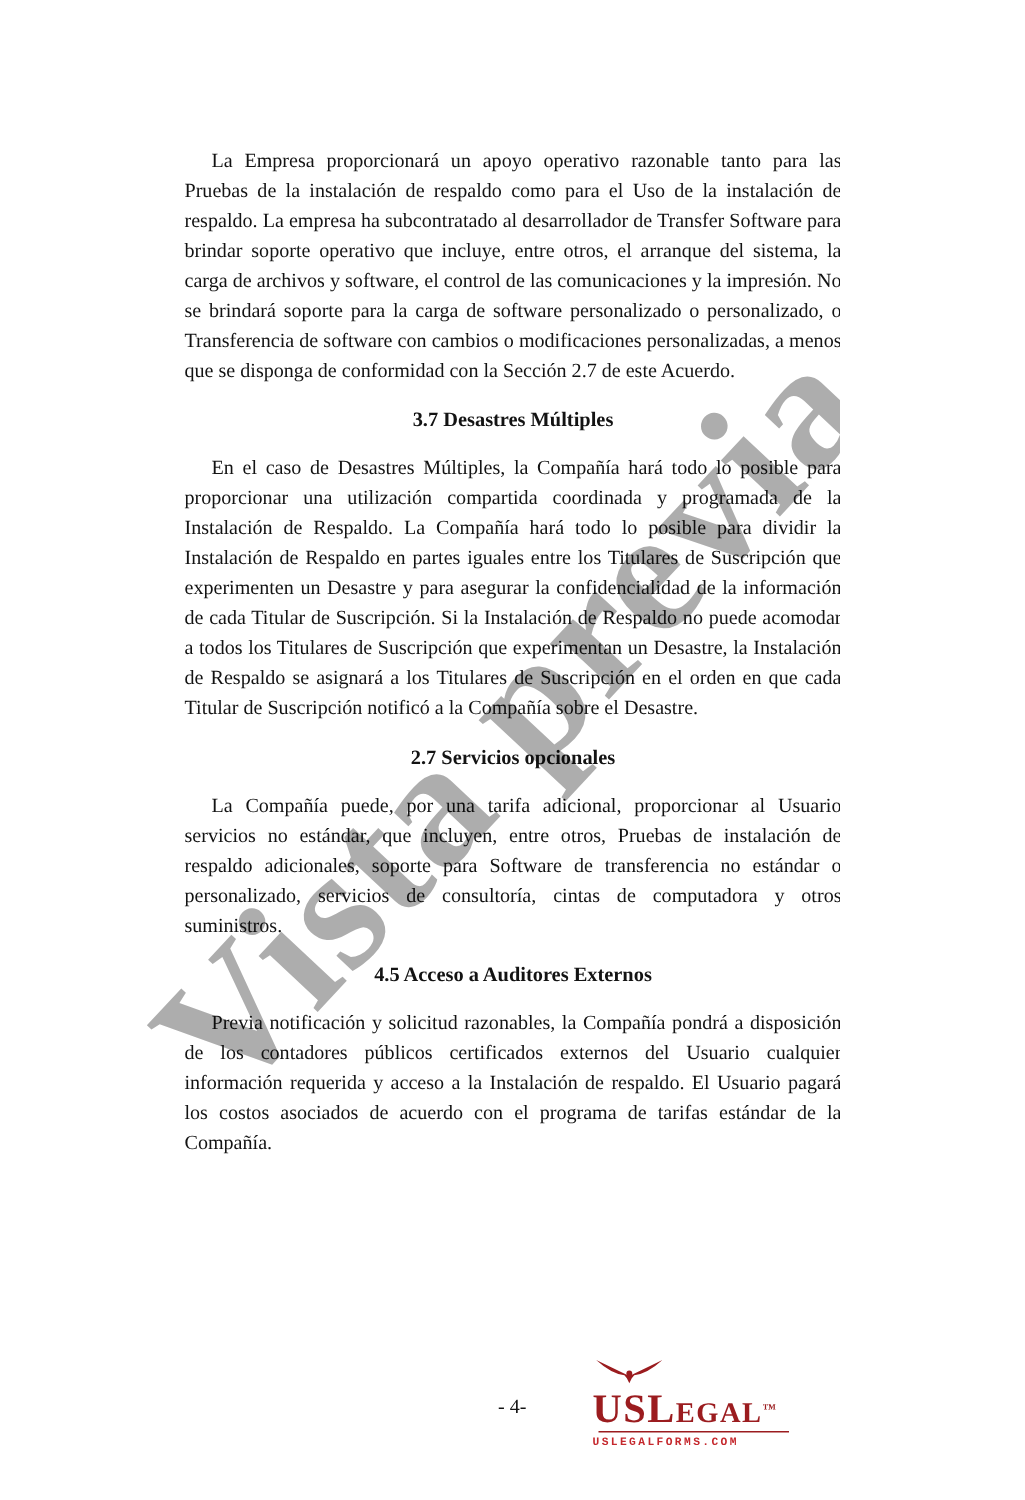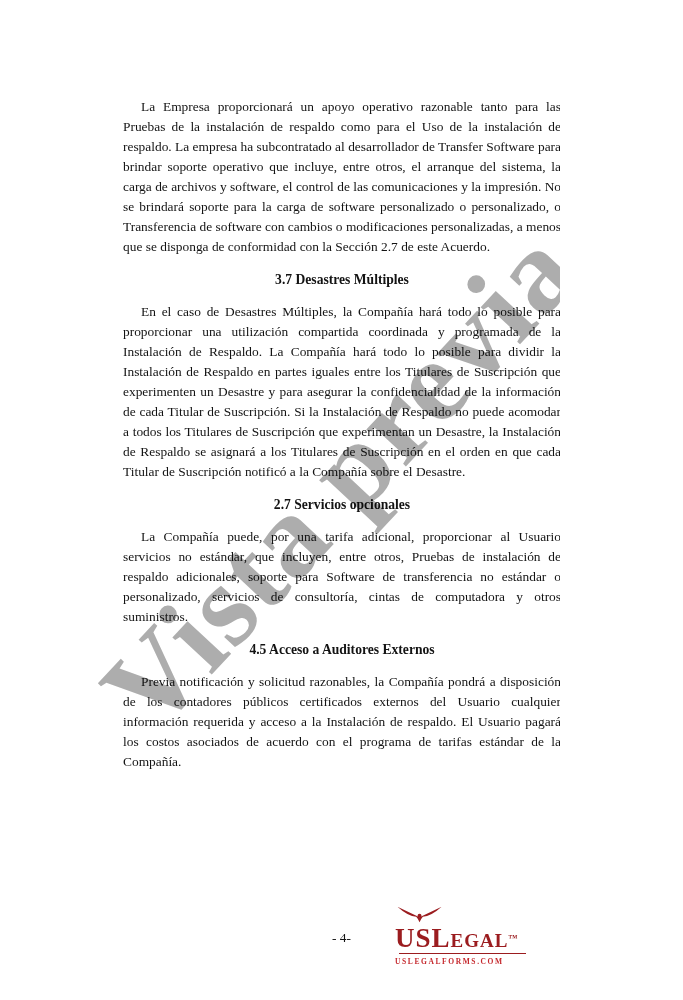--- a/index.html
+++ b/index.html
@@ -86,21 +86,21 @@
     font-size: 9px;
     vertical-align: top;
     font-variant: normal;
   }
   .logo-rule {
     height: 1px;
     background: #9b1c1f;
     margin: 2px 4px 3px 4px;
   }
   .logo-url {
-    font-family: Liberation Serif, serif;
+    font-family: Liberation Mono, monospace;
     font-size: 7.5px;
     font-weight: bold;
     letter-spacing: 1.6px;
     color: #c5282d;
   }
 </style>
 </head>
 <body>
 
 <div class="page">

